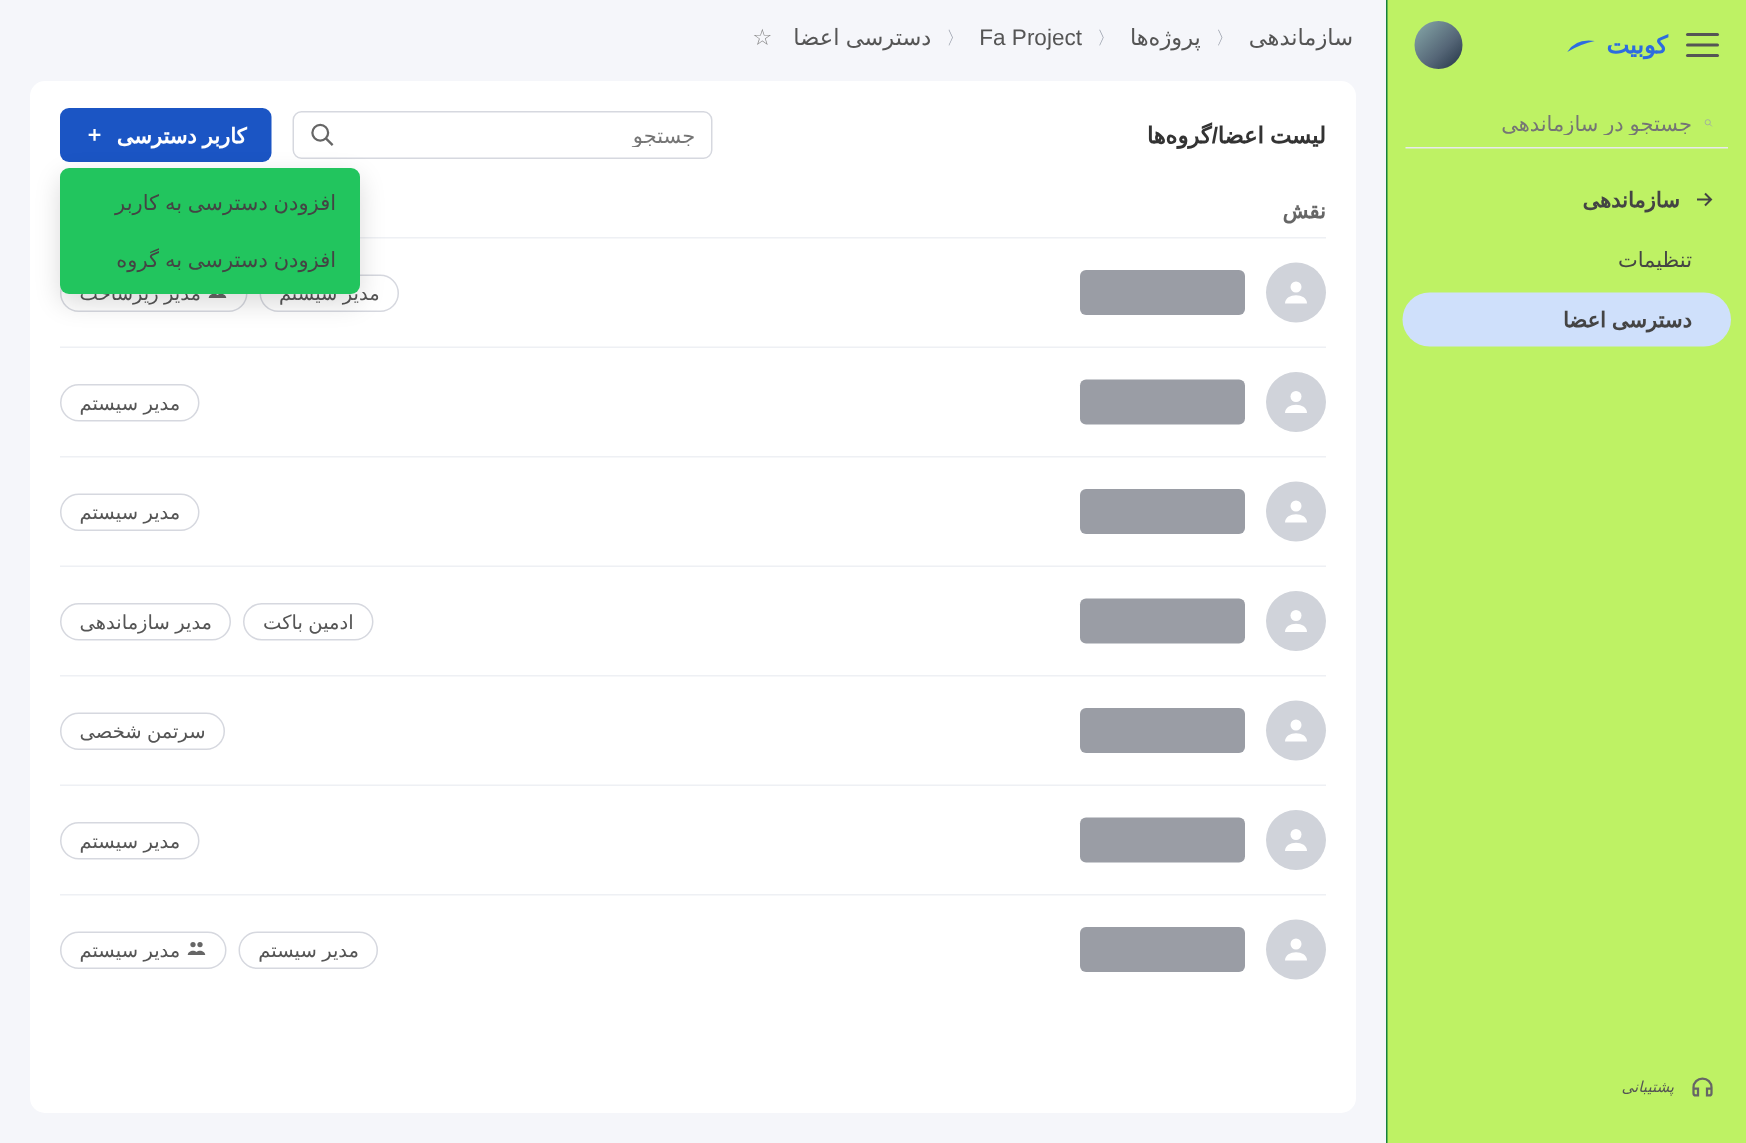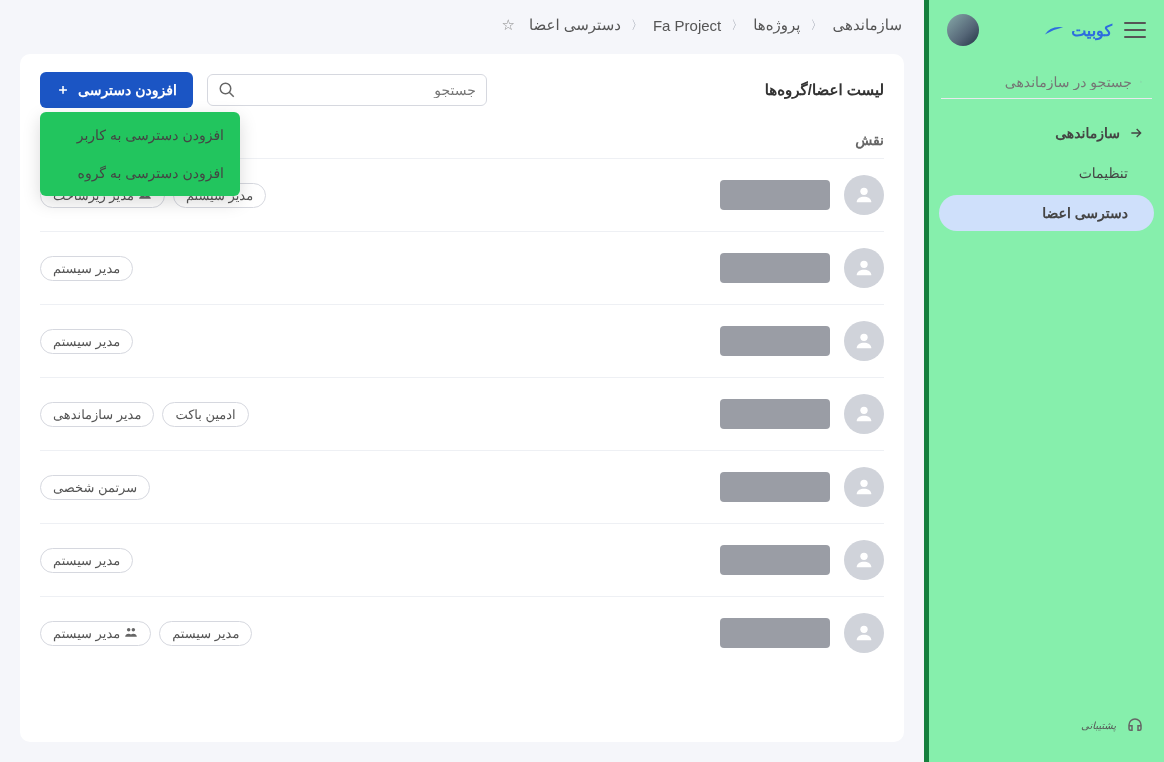--- a/index.html
+++ b/index.html
@@ -7,22 +7,22 @@
   font-family: Tahoma, Arial, sans-serif;
   background: #f5f6fa;
   width: 1164px;
   height: 762px;
   overflow: hidden;
   direction: rtl;
 }
 .app { display: flex; height: 100%; }
 .sidebar {
   width: 240px;
-  background: #86efac;
-  border-left: 5px solid #15803d;
+  background: #bef264;
+  border-left: 1px solid #15803d;
   display: flex;
   flex-direction: column;
   padding: 0;
 }
 .sidebar-header {
   display: flex;
   align-items: center;
   padding: 14px 18px;
   gap: 12px;
 }
@@ -307,21 +307,21 @@
       <div class="panel-head">
         <div class="panel-title">لیست اعضا/گروه‌ها</div>
         <div class="searchbox">
           <input type="text" placeholder="جستجو" style="">
           <svg width="18" height="18" viewBox="0 0 24 24" fill="none" stroke="#666" stroke-width="2">
               <circle cx="10" cy="10" r="7"></circle>
               <line x1="21" y1="21" x2="15" y2="15"></line>
             </svg>
         </div>
         <button class="add-btn">
-          <span>افزودن دسترسی</span>
+          <span>کاربر دسترسی</span>
           <span>＋</span>
         </button>
       </div>
 
       <div class="dropdown">
         <div class="dropdown-item">افزودن دسترسی به کاربر</div>
         <div class="dropdown-item">افزودن دسترسی به گروه</div>
       </div>
 
       <div class="table-head">

